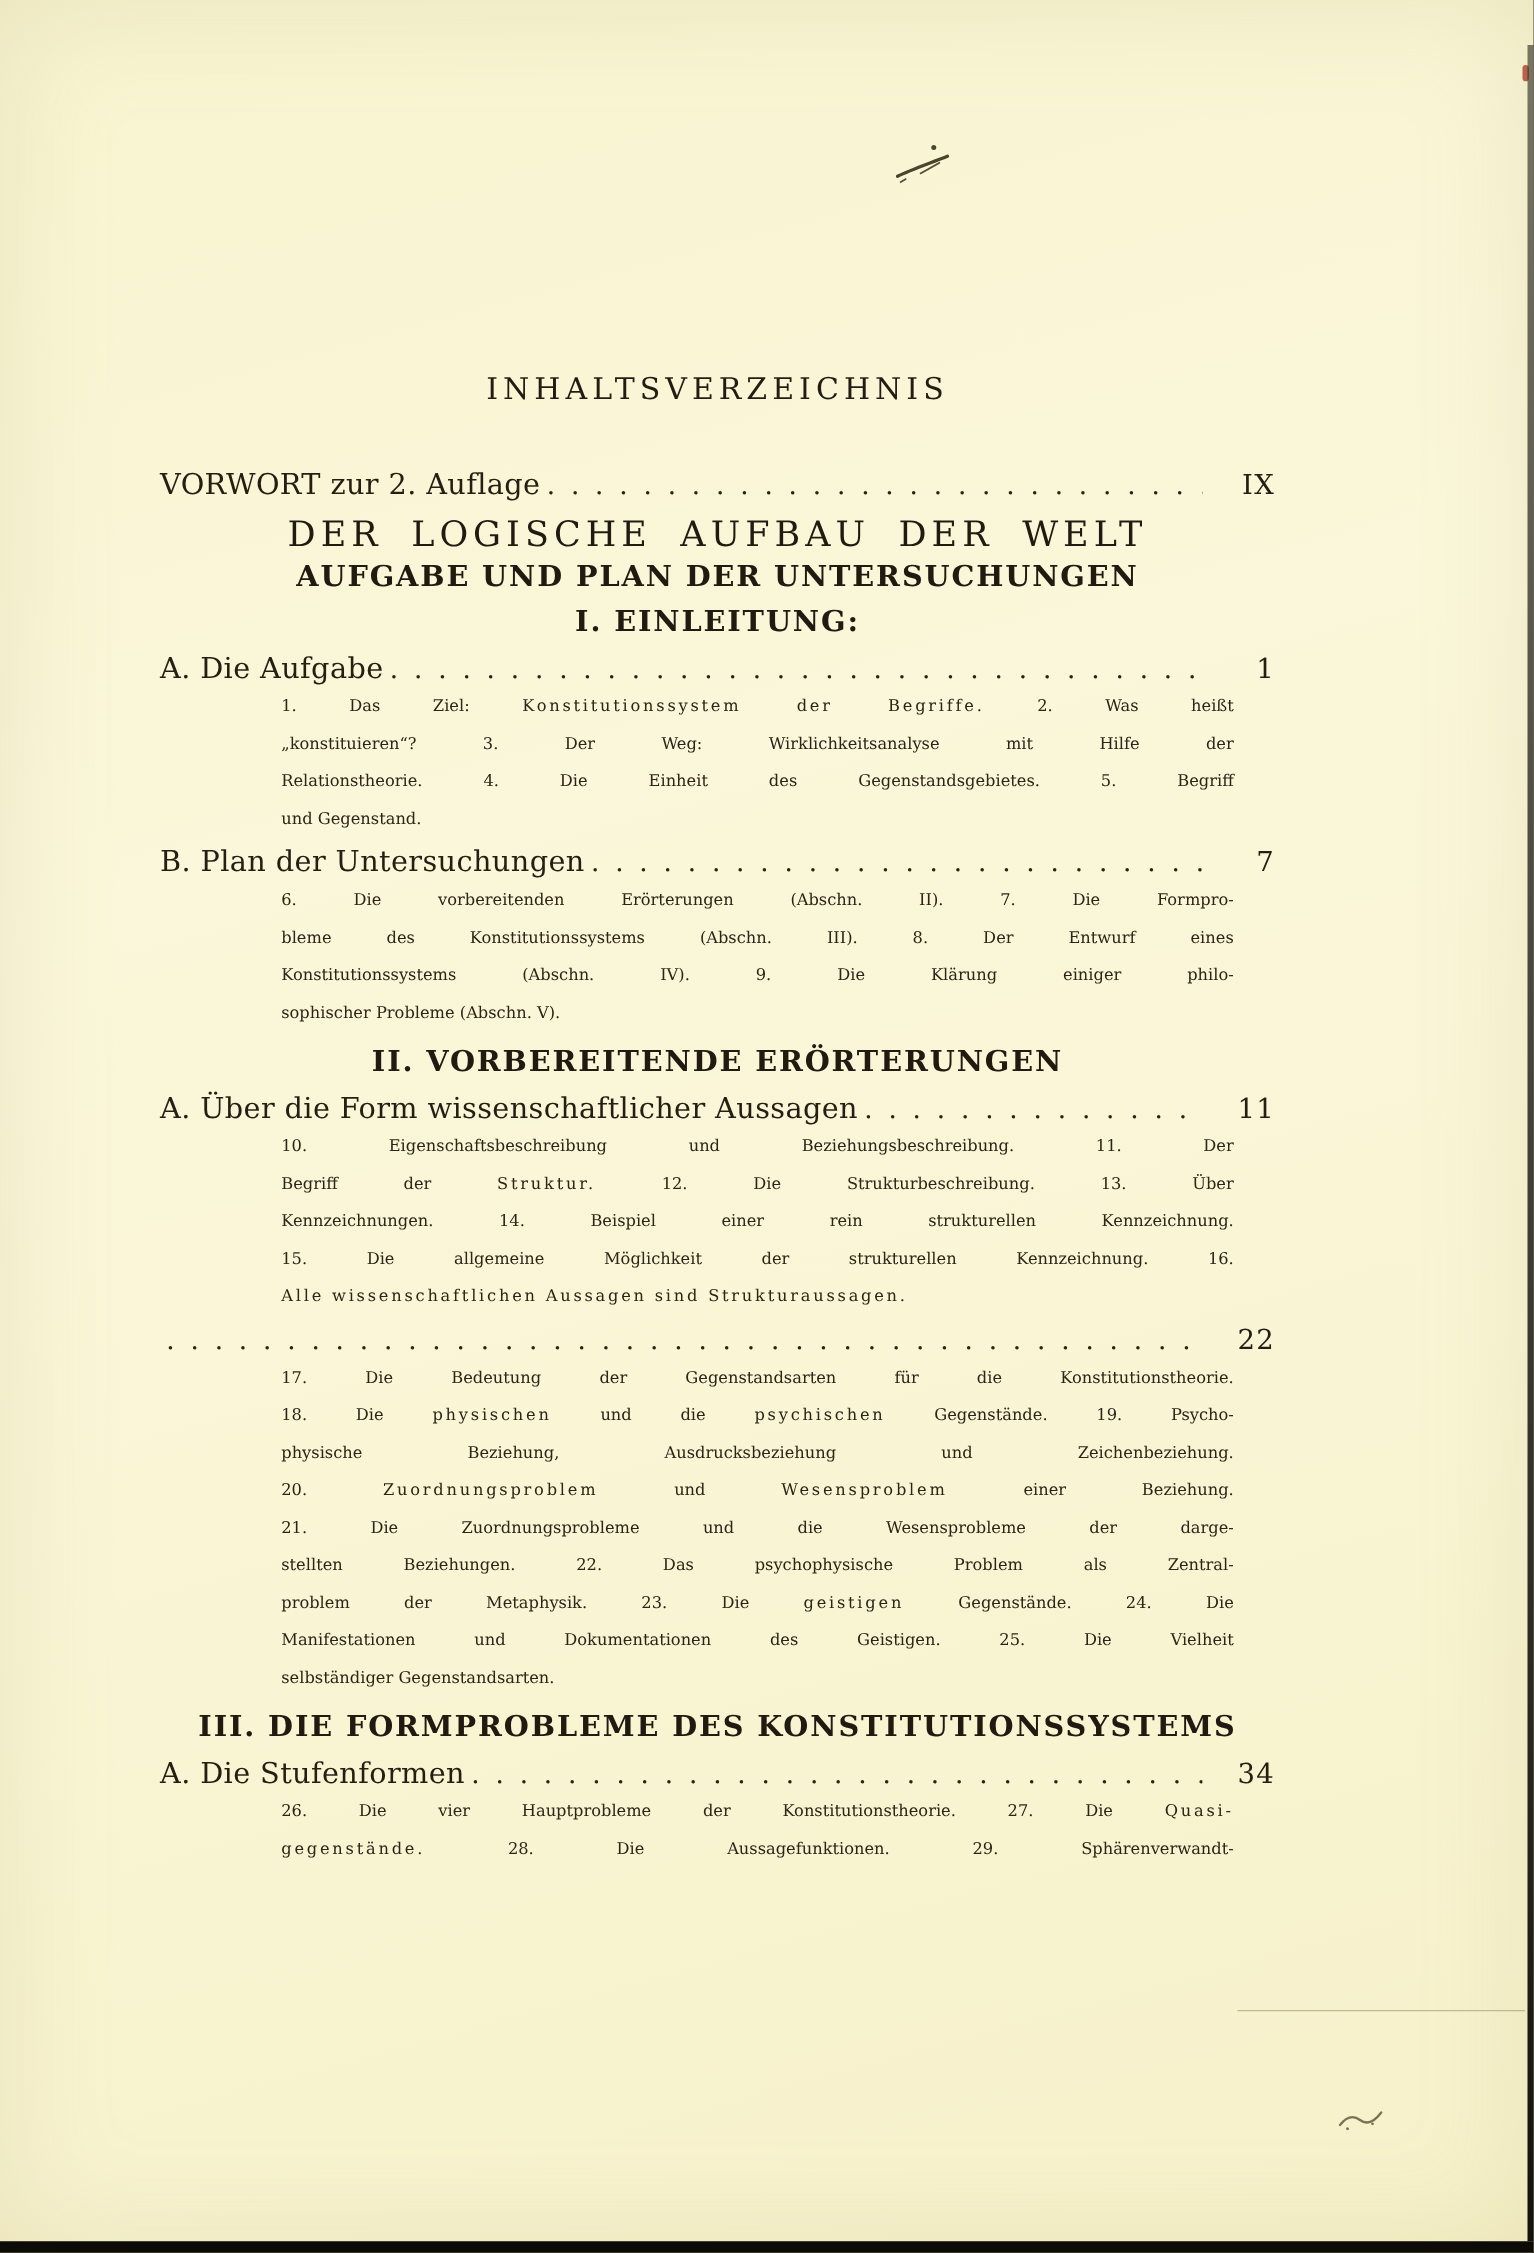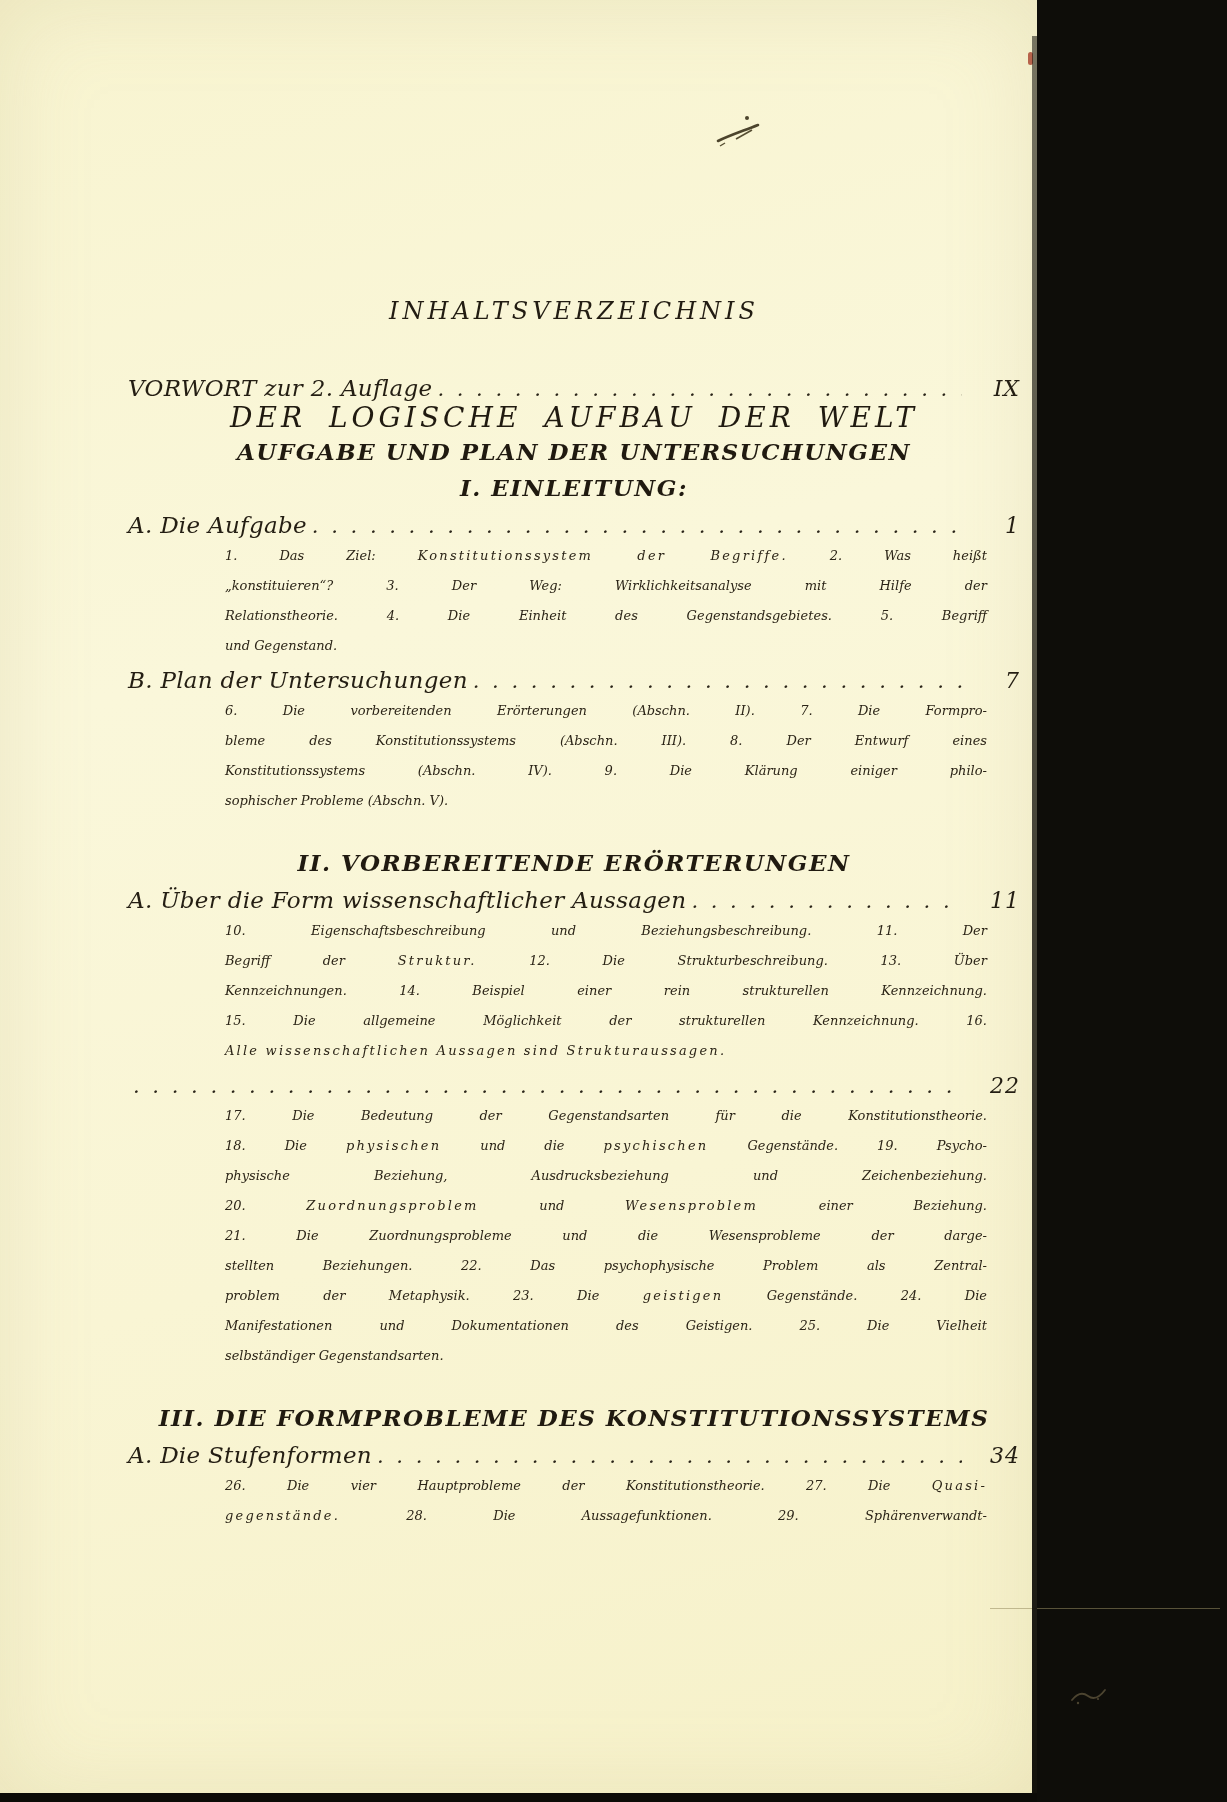--- a/index.html
+++ b/index.html
@@ -3,24 +3,23 @@
 <meta charset="utf-8">
 <style>
   html,body{margin:0;padding:0;}
   body{
     width:1227px;height:1802px;
     background:#0e0d09;
     font-family:"DejaVu Serif","Liberation Serif",serif;
     overflow:hidden;
   }
   .page{
-    position:relative;width:1037px;height:1802px;
+    position:relative;width:1227px;height:1802px;
     background:linear-gradient(165deg,#f8f4d0 0%,#faf7da 35%,#f9f5d4 65%,#f6f1c9 100%);
     box-shadow:inset 0 0 90px rgba(185,172,118,.22);
-    font-style:italic;
   }
   .edge-right{
     position:absolute;top:36px;bottom:9px;right:0;width:5px;
     background:linear-gradient(180deg,rgba(20,18,12,.55) 0%,rgba(20,18,12,.75) 40%,#14120c 100%);
   }
   .edge-bottom{
     position:absolute;left:0;right:0;bottom:0;height:9px;background:#0c0b07;
   }
   .scratch{
     position:absolute;left:990px;top:1608px;width:230px;height:1px;
@@ -34,24 +33,24 @@
   .entry{display:flex;align-items:baseline;font-size:23px;color:#241e13;}
   .entry.front{margin-top:50px;}
   .entry-label{white-space:nowrap;letter-spacing:.3px;}
   .leader{flex:1 1 auto;overflow:hidden;white-space:nowrap;margin:0 6px 0 5px;}
   .leader::after{
     content:". . . . . . . . . . . . . . . . . . . . . . . . . . . . . . . . . . . . . . . . . . . . . . . . . . . . . . . . . . . . . . . . . . . . . .";
     letter-spacing:3px;font-size:21px;color:#2a2418;
   }
   .entry-page{min-width:52px;text-align:right;font-size:22px;letter-spacing:1px;}
   .book-title{
-    text-align:center;
+    margin-top:10px;text-align:center;
     font-size:28px;letter-spacing:4px;word-spacing:10px;color:#201a10;
   }
-  .section{margin-top:29px;}
+  .section{margin-top:6px;}
   .section.first{margin-top:0;}
   .section-heading{
     text-align:center;font-size:23px;font-weight:bold;
     letter-spacing:1.5px;line-height:36px;color:#201a10;
   }
   .section .entry{margin-top:6px;}
   .notes{
     margin-top:3px;margin-left:97px;width:762px;
     font-size:13px;line-height:30px;color:#2b2417;
   }

